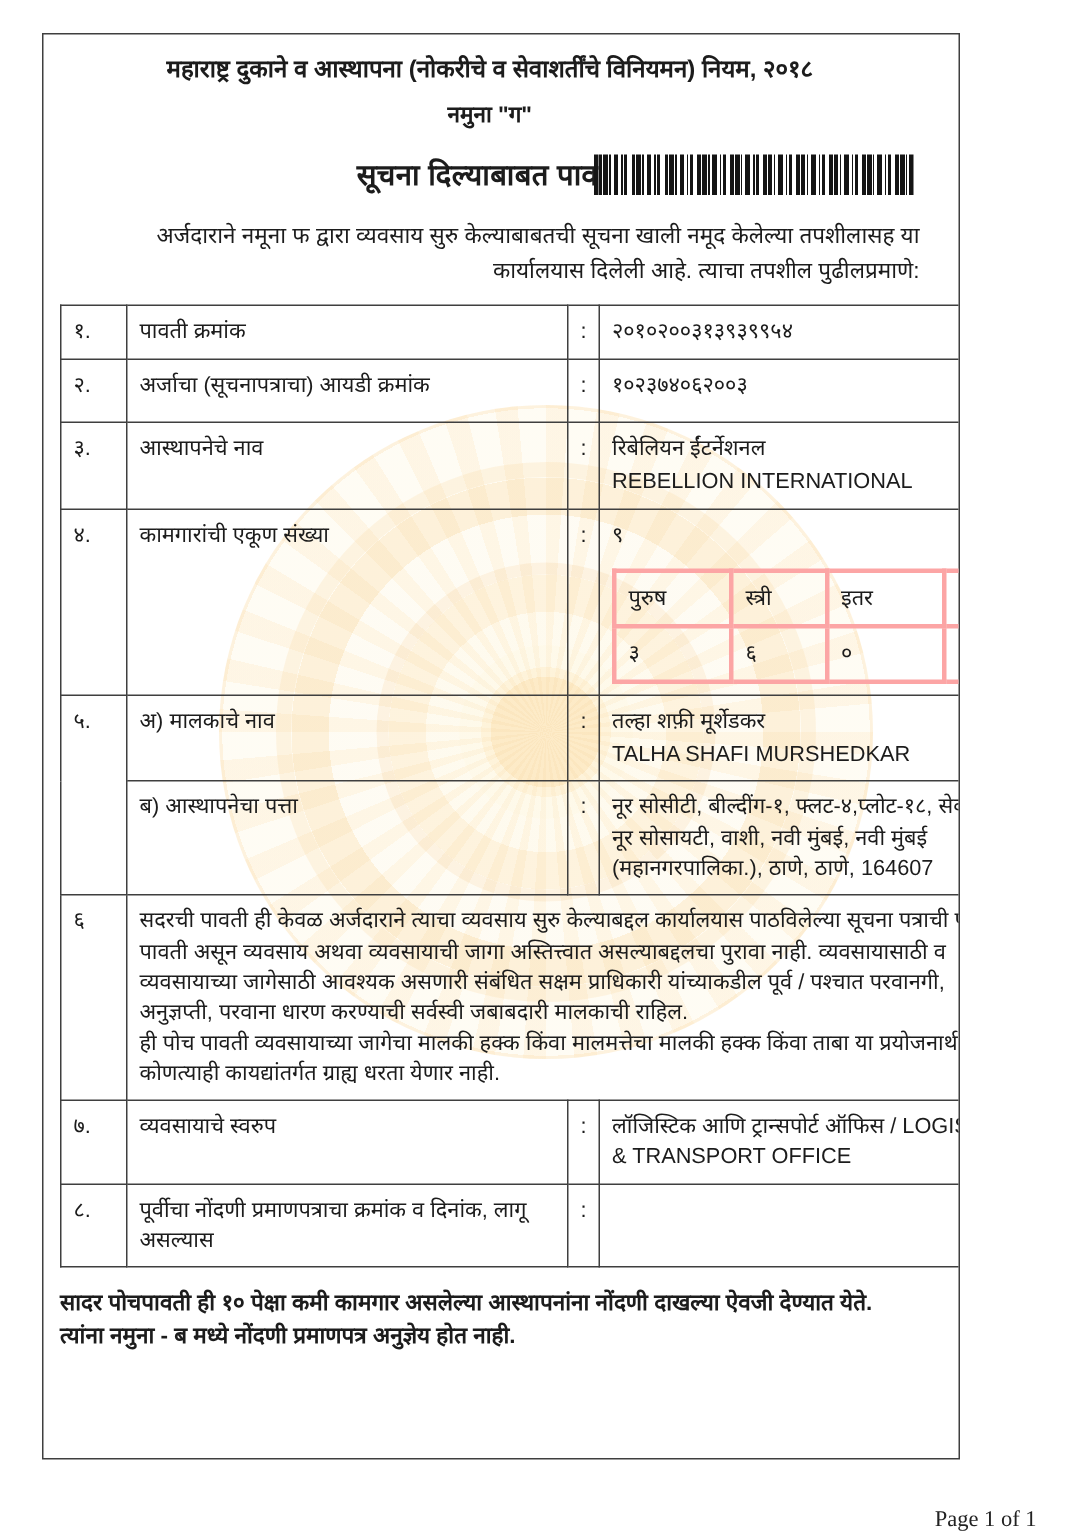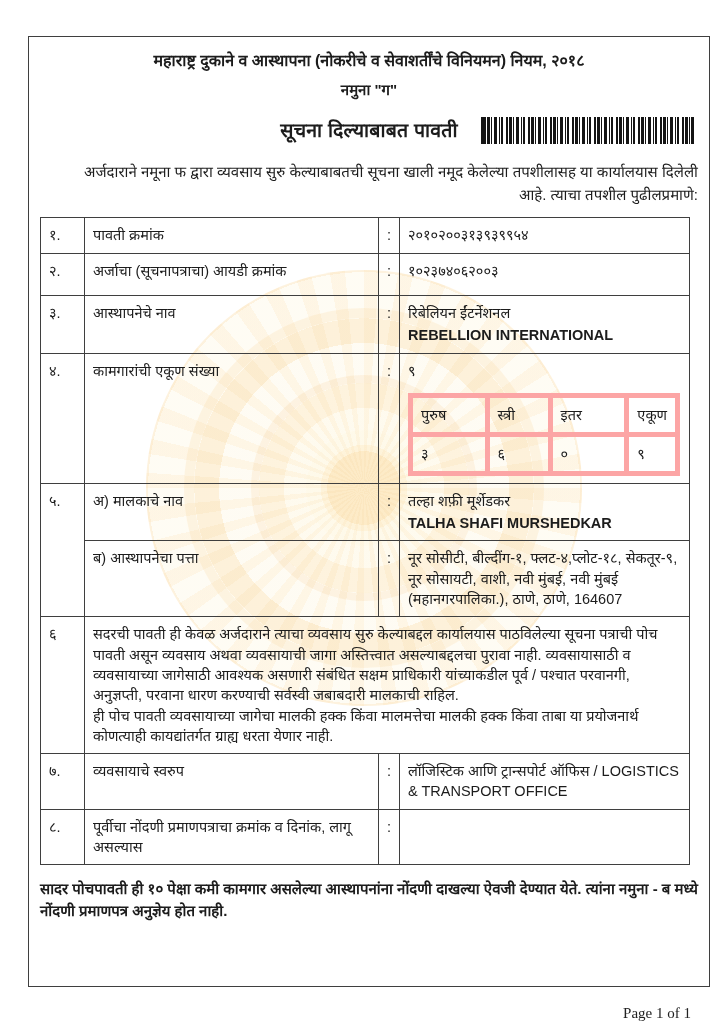--- a/index.html
+++ b/index.html
@@ -2,23 +2,23 @@
 <html><head>
 <meta charset="utf-8">
 <style>
   html,body{margin:0;padding:0;}
   body{
     width:724px;height:1024px;position:relative;background:#ffffff;
     font-family:"Liberation Sans","DejaVu Sans",sans-serif;color:#1c1c1c;
     overflow:hidden;
   }
   .page-border{
-    position:absolute;left:28px;top:36px;width:682px;height:951px;
+    position:absolute;left:28px;top:22px;width:612px;height:951px;
     border:1px solid #3f3f3f;background:transparent;z-index:1;
-    box-sizing:border-box;padding:14px 11px 0 11px;overflow:hidden;
+    box-sizing:border-box;padding:14px 26px 0 11px;overflow:hidden;
   }
   
   .watermark{
     position:absolute;left:146px;top:270px;width:436px;height:436px;border-radius:50%;
     z-index:0;
     background:
       repeating-conic-gradient(rgba(246,190,100,0.18) 0deg 4deg, rgba(255,255,255,0) 4deg 9deg),
       radial-gradient(circle at 50% 50%,
         rgba(250,205,110,0.40) 0 14%,
         rgba(253,233,170,0.30) 14% 26%,
@@ -51,27 +51,27 @@
   .intro{font-size:15px;line-height:1.52;margin-top:13px;text-align:right;}
   .intro .indent{display:inline-block;width:42px;}
 
   table.details{
     width:650px;border-collapse:collapse;margin-top:11px;table-layout:fixed;
     font-size:14.5px;line-height:1.4;
   }
   table.details td{border:1px solid #3f3f3f;padding:7px 8px;vertical-align:top;background:transparent;}
   td.sr{text-align:left;padding-left:12px;}
   td.colon{text-align:center;padding-left:2px;padding-right:2px;}
-  .en{font-family:"Liberation Sans","DejaVu Sans",sans-serif;font-weight:bold;}
+  .en{font-family:"Liberation Sans","DejaVu Sans",sans-serif;}
   .val2{margin-top:2px;}
 
   table.workers{
     border-collapse:collapse;margin-top:12px;width:272px;font-size:14.5px;
   }
-  table.workers td{border:5px solid #fca5a5;padding:6px 8px;height:22px;vertical-align:middle;}
+  table.workers td{border:3px solid #fca5a5;padding:6px 8px;height:22px;vertical-align:middle;}
   .disc p{margin:0;}
   .disc p + p{margin-top:0;}
 
   .note{font-size:15px;font-weight:bold;line-height:1.45;margin-top:13px;}
   .note p{margin:0;}
 
   .page-num{
     position:absolute;right:33px;bottom:2px;z-index:1;
     font-family:"Liberation Serif","DejaVu Serif",serif;font-size:15px;color:#222;
   }

